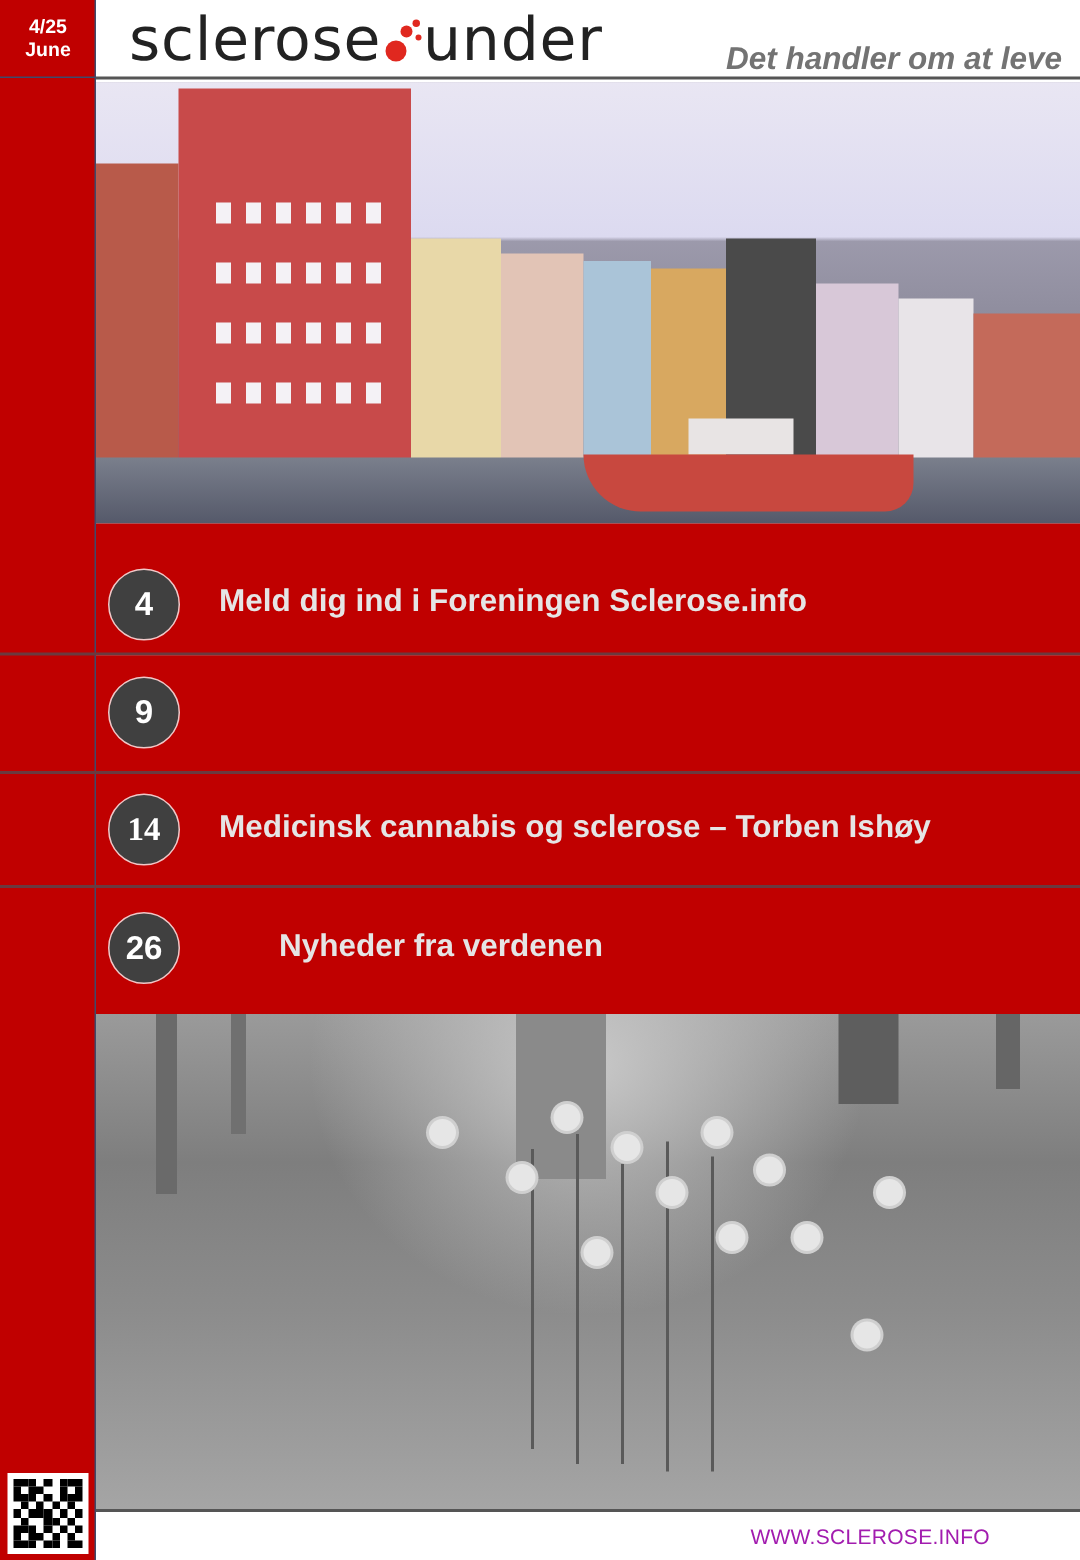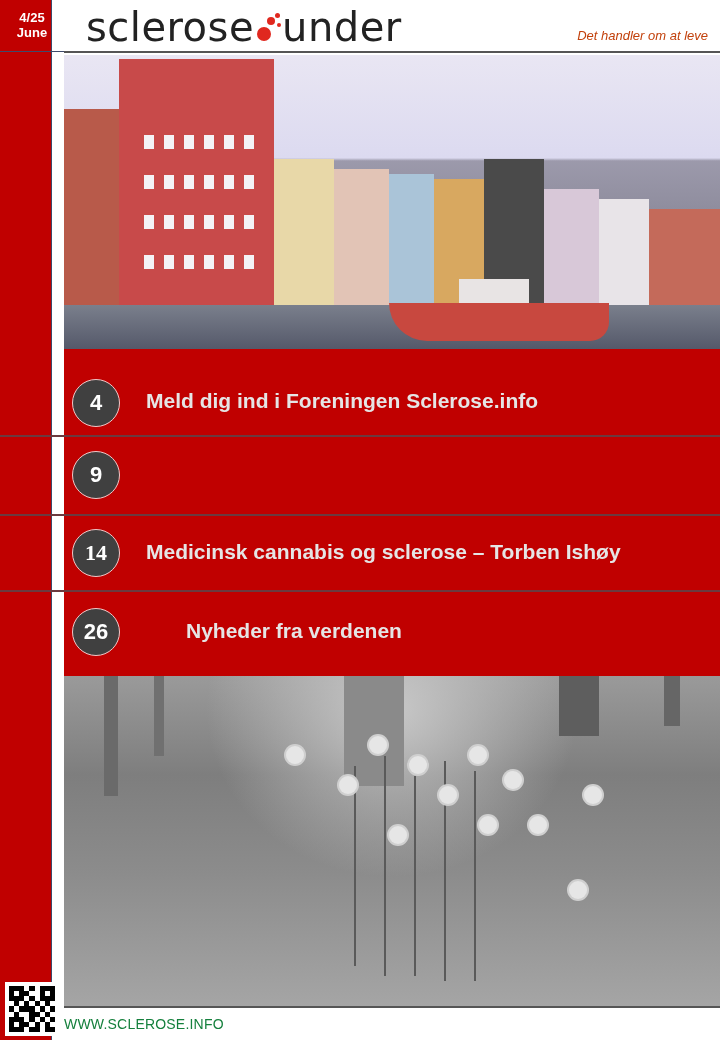--- a/index.html
+++ b/index.html
@@ -1,20 +1,20 @@
 <!DOCTYPE html>
 <html><head>
 <meta charset="utf-8">
 <style>
   * { box-sizing: border-box; margin: 0; padding: 0; }
   html, body { width: 720px; height: 1040px; background: #ffffff; overflow: hidden; }
   body { position: relative; font-family: "Liberation Sans", "DejaVu Sans", sans-serif; }
 
   .sidebar {
-    position: absolute; left: 0; top: 0; width: 52px; height: 1040px;
+    position: absolute; left: 0; top: 0; width: 64px; height: 1040px;
     background: #c00000; border-right: 1px solid #3d4a6b;
   }
   .issue-badge {
     position: absolute; left: 0; top: 0; width: 64px; height: 52px;
     color: #ffffff; font-weight: bold; font-size: 13px; line-height: 15px;
     text-align: center; padding-top: 10px;
     border-bottom: 1px solid #3d4a6b;
   }
 
   .header {
@@ -24,22 +24,23 @@
   .logo {
     position: absolute; left: 22px; top: 4px; height: 46px;
     display: flex; align-items: center;
     font-size: 40px; color: #222222; letter-spacing: 0.5px;
     font-family: "DejaVu Sans", sans-serif;
   }
   .logo-dots { position: relative; width: 26px; height: 40px; display: inline-block; margin: 0 1px; }
   .logo-dots span { position: absolute; border-radius: 50%; background: #e0281f; }
   .tagline {
     position: absolute; right: 12px; top: 28px;
-    font-style: italic; font-size: 13px; color: #c2410c;
+    font-style: italic; font-size: 21px; color: #737373;
     font-family: "Liberation Sans", sans-serif;
+    font-weight: bold;
   }
 
   .hero {
     position: absolute; left: 64px; top: 55px; width: 656px; height: 294px;
     background:
       linear-gradient(180deg, #e9e6f3 0%, #dcdaf0 35%, transparent 36%),
       linear-gradient(180deg, #b8b4c8 0%, #6a6a78 100%);
     overflow: hidden;
   }
   .building { position: absolute; bottom: 40px; }
@@ -80,22 +81,22 @@
     overflow: hidden;
   }
   .trunk { position: absolute; top: 0; background: #555; }
   .stem { position: absolute; background: #5a5a5a; width: 2px; }
   .daffodil { position: absolute; width: 18px; height: 18px; border-radius: 50%; background: #e6e6e6; box-shadow: 0 0 0 2px #cfcfcf; }
 
   .footer-line {
     position: absolute; left: 64px; top: 1006px; width: 656px; height: 2px; background: #555555;
   }
   .footer-url {
-    position: absolute; left: 64px; top: 1016px; width: 596px; text-align: left;
-    font-size: 14px; color: #15803d; letter-spacing: 0.2px;
+    position: absolute; left: 64px; top: 1016px; width: 596px; text-align: right;
+    font-size: 14px; color: #a21caf; letter-spacing: 0.2px;
     font-family: "Liberation Sans", sans-serif;
   }
   .qr {
     position: absolute; left: 5px; top: 982px; width: 54px; height: 54px;
     background: #ffffff; padding: 4px;
   }
   .qr-grid { width: 100%; height: 100%; display: grid; grid-template-columns: repeat(9, 1fr); grid-template-rows: repeat(9, 1fr); }
   .qr-grid i { display: block; }
 </style>
 </head>

